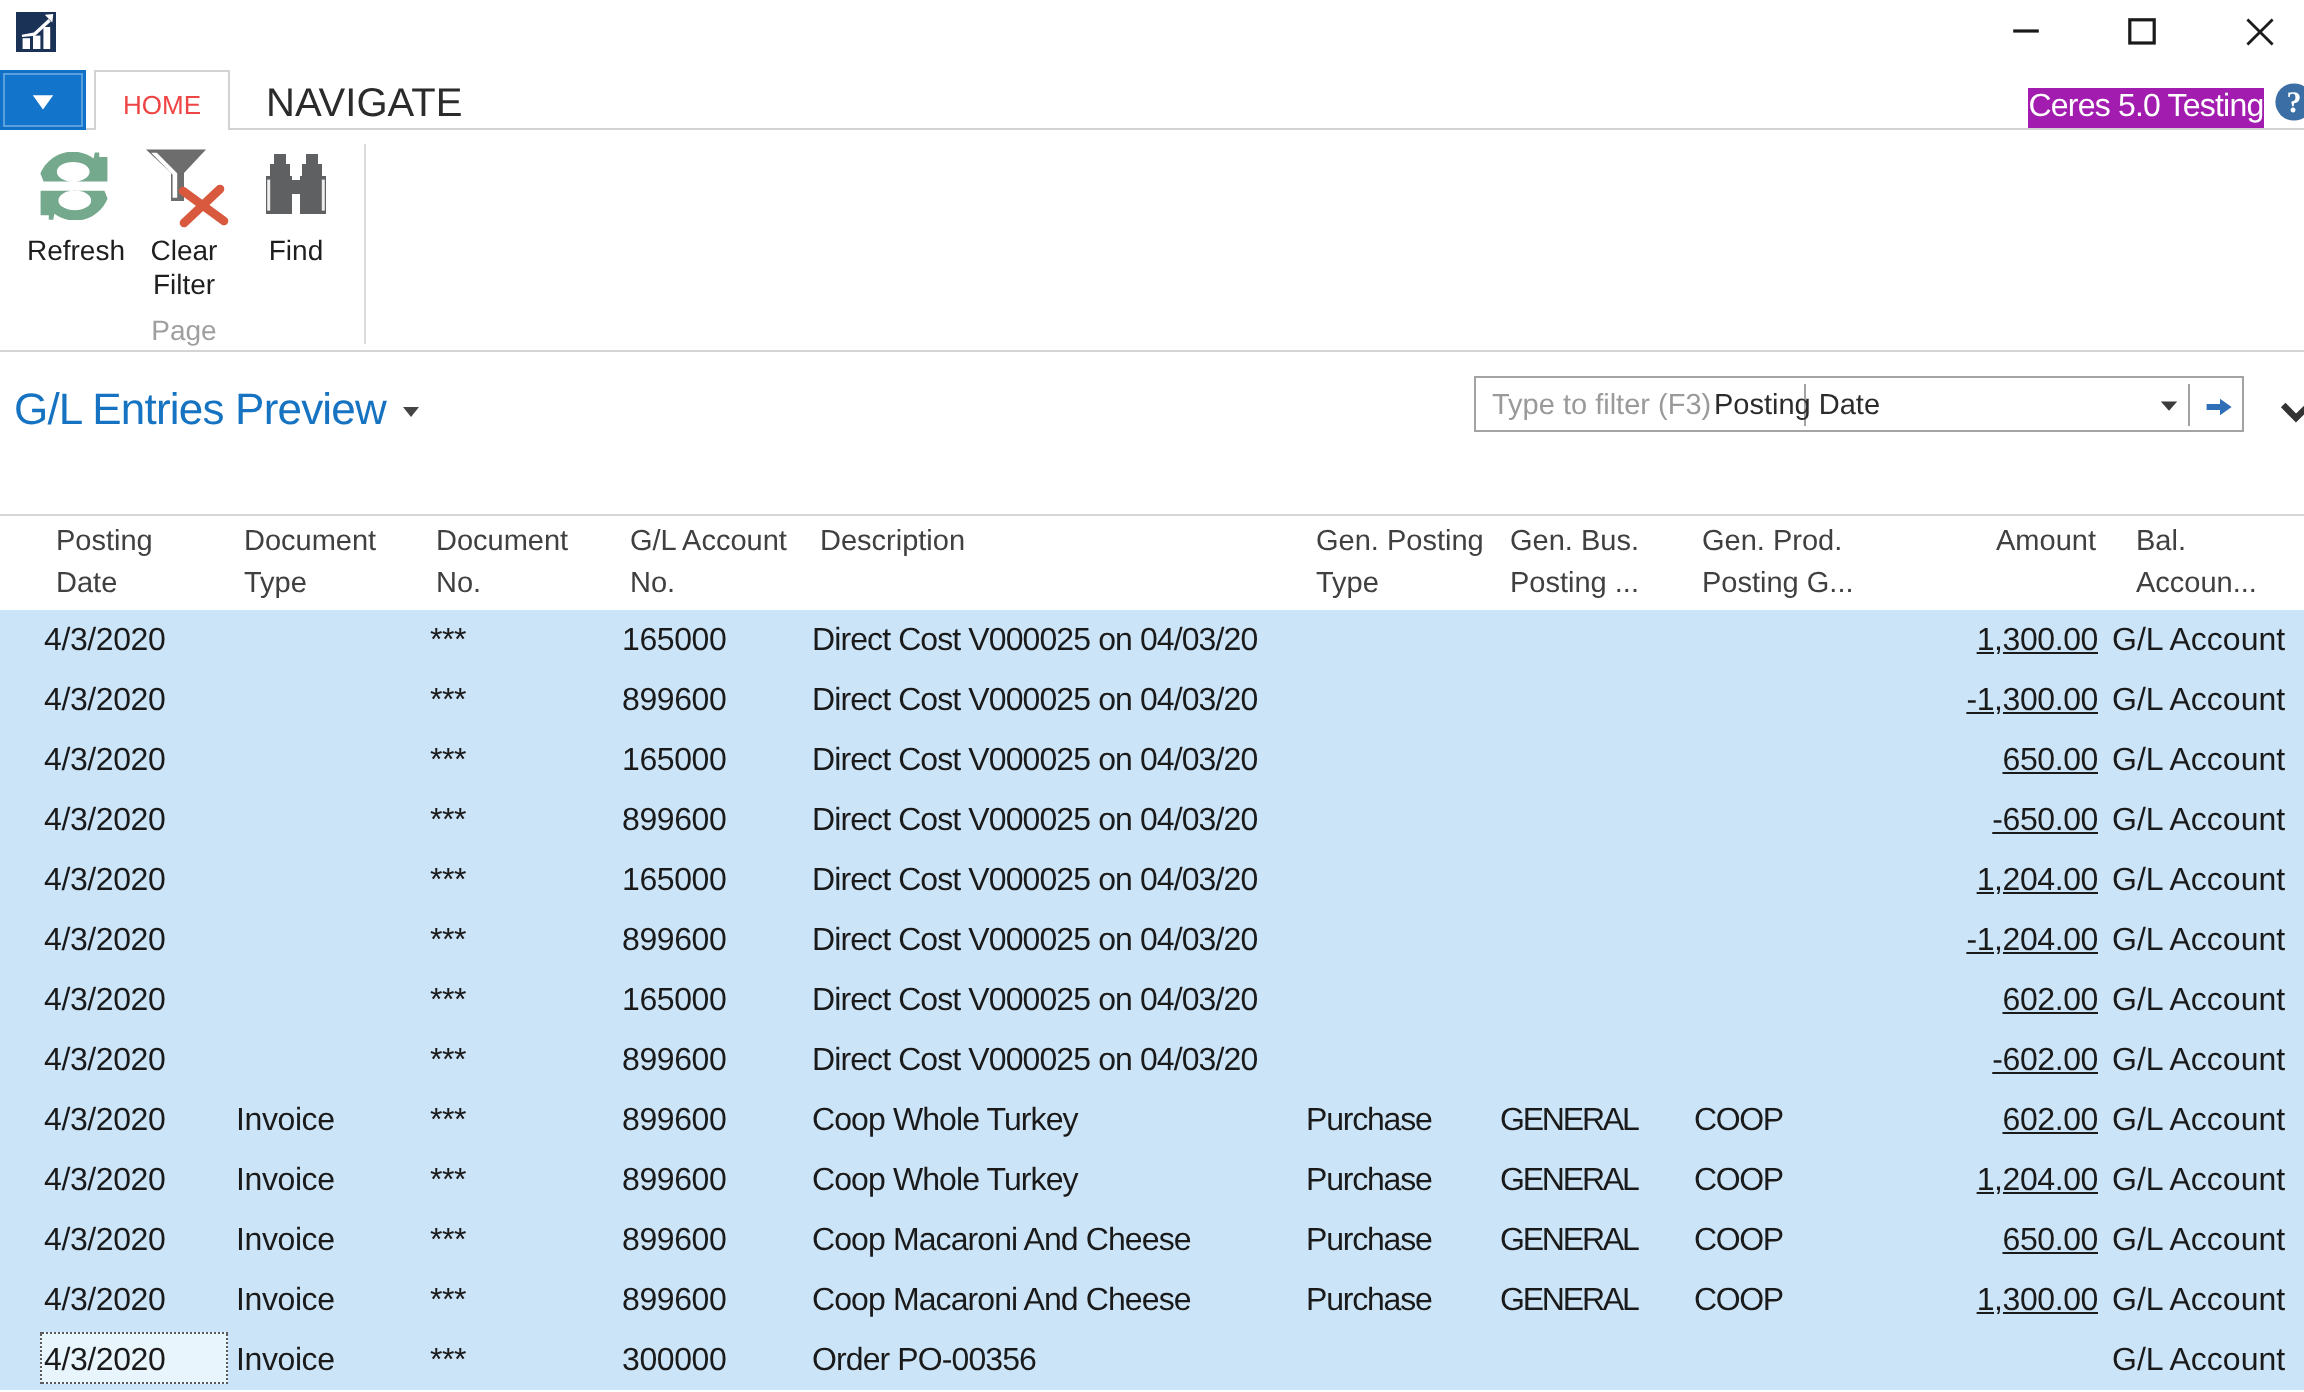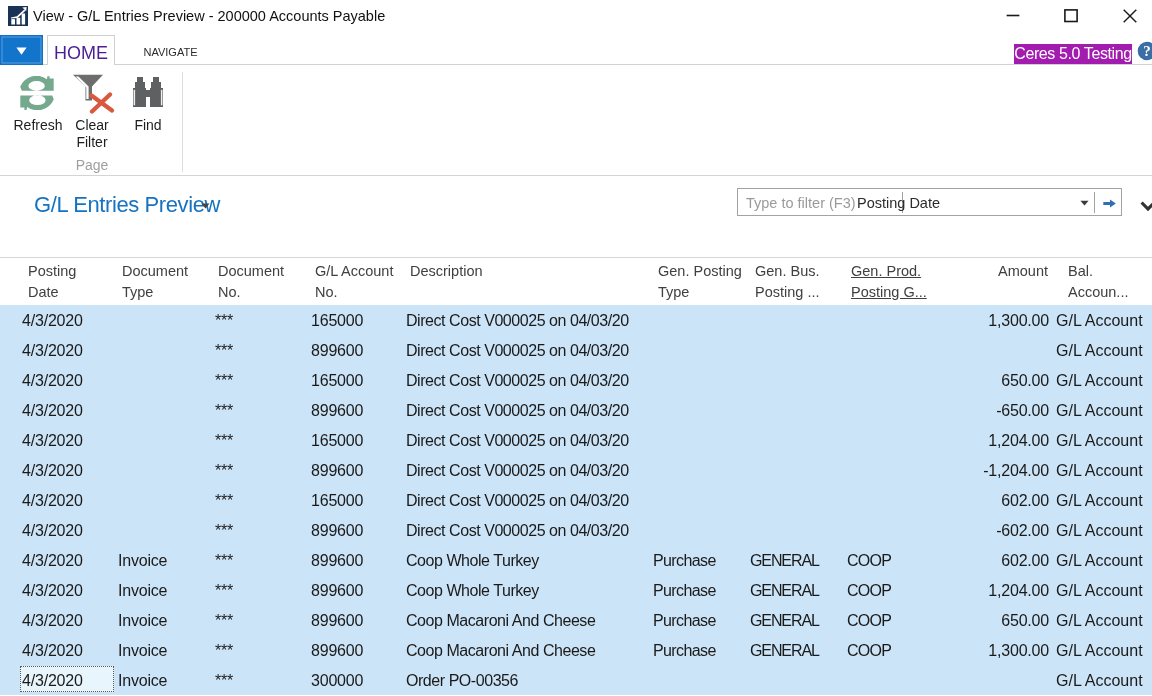--- a/index.html
+++ b/index.html
@@ -5,64 +5,63 @@
 * { margin:0; padding:0; box-sizing:border-box; }
 html,body { width:1152px; height:696px; background:#fff; font-family:"Liberation Sans",sans-serif; overflow:hidden; }
 #win { position:relative; width:1152px; height:696px; background:#fff; }
 .abs { position:absolute; white-space:nowrap; }
 
 #apptitle { left:33px; top:8px; font-size:14.5px; color:#111; letter-spacing:0px; }
 
 #appbtn { left:0px; top:35px; width:43px; height:30px; background:#1374cc; box-shadow: inset 0 0 0 1.5px #1171c9, inset 0 0 0 2.5px #5aa0dc; }
 #appbtn svg { position:absolute; left:14px; top:11px; }
 #tabline { left:0; top:64px; width:1152px; height:1px; background:#d2d2d2; }
-#hometab { left:47px; top:35px; width:68px; height:30px; background:#fff; border:1px solid #d2d2d2; border-bottom:none; text-align:center; line-height:34px; font-size:18px; color:#4c1d95; z-index:2; }
-#navtab { left:133px; top:35px; width:75px; height:30px; text-align:center; line-height:34px; font-size:11px; color:#2b2b2b; }
+#hometab { left:47px; top:35px; width:68px; height:30px; background:#fff; border:1px solid #d2d2d2; border-bottom:none; text-align:center; line-height:34px; font-size:13px; color:#ef4444; z-index:2; }
+#navtab { left:133px; top:35px; width:75px; height:30px; text-align:center; line-height:34px; font-size:20px; color:#2b2b2b; }
 #badge { left:1014px; top:44px; width:118px; height:20px; background:#a21caf; color:#fff; font-size:16px; letter-spacing:-0.4px; text-align:center; line-height:19px; z-index:3; }
 
 #ribbon { left:0; top:65px; width:1152px; height:111px; background:#fff; border-bottom:1px solid #d4d4d4; }
 .riblabel { font-size:14px; color:#1e1e1e; text-align:center; line-height:17px; }
 #pagegrp { left:62px; top:157px; width:60px; text-align:center; font-size:14px; color:#9f9f9f; }
 #ribsep { left:182px; top:72px; width:1px; height:100px; background:#dcdcdc; }
 
-#pagetitle { left:7px; top:192px; font-size:22px; letter-spacing:-0.4px; color:#1673c1;margin-left:27px; }
+#pagetitle { left:7px; top:192px; font-size:22px; letter-spacing:-0.4px; color:#1673c1; }
 #titlecaret { left:201px; top:203px; }
 #filterbox { left:737px; top:188px; width:385px; height:28px; border:1px solid #a3a3a3; background:#fff; }
 #ftext { left:746px; top:195px; font-size:14.5px; color:#9a9a9a; }
 #fsep1 { left:902px; top:192px; width:1px; height:21px; background:#a3a3a3; }
 #fcol { left:857px; top:195px; font-size:14.5px; color:#2b2b2b; }
 #fcaret { left:1080px; top:200px; }
 #fsep2 { left:1094px; top:192px; width:1px; height:21px; background:#a3a3a3; }
 #farrow { left:1100px; top:196px; }
 #chev { left:1140px; top:201px; }
 #nofilters { left:925px; width:200px; text-align:right; top:228px; font-size:15.5px; letter-spacing:-0.2px; color:#2b2b2b; }
 
 #gridtop { left:0; top:257px; width:1152px; height:1px; background:#d6d6d6; }
 .hdr { font-size:14.5px; color:#404040; line-height:20.5px; }
 #gridblue { left:0; top:305px; width:1152px; height:390px; background:#cce4f7; }
 .row { position:absolute; left:0; width:1152px; height:30px; z-index:2; }
 .c { position:absolute; top:0; height:30px; line-height:31px; font-size:16px; letter-spacing:-0.2px; color:#1a1a1a; white-space:nowrap; }
 .c1 { left:22px; } .c2 { left:118px; } .c3 { left:215px; } .c4 { left:311px; }
 .c5 { left:406px; letter-spacing:-0.45px; } .c6 { left:653px; letter-spacing:-0.6px; } .c7 { left:750px; letter-spacing:-1.1px; } .c8 { left:847px; letter-spacing:-0.7px; }
-.c9 { left:901px; width:148px; text-align:right; } .c10 { left:1056px; letter-spacing:0; }
+.c9 { left:901px; width:148px; text-align:right;text-decoration:underline; } .c10 { left:1056px; letter-spacing:0; }
 #focuscell { left:20px; top:666px; width:94px; height:26px; background:#e9f5fd; border:1px dotted #5a5a5a; z-index:1; }
 </style>
 </head>
 <body>
 <div id="win">
 
   <svg class="abs" style="left:8px; top:6px;" width="20" height="20" viewBox="0 0 20 20">
     <rect x="0" y="0" width="20" height="20" fill="#1b3257"></rect>
     <rect x="3.3" y="13.1" width="3.7" height="5.4" fill="#fff"></rect>
     <rect x="8.5" y="11.8" width="3.7" height="6.7" fill="#fff"></rect>
     <rect x="13.7" y="7.5" width="3.4" height="11" fill="#fff"></rect>
     <path d="M2.9 11.4 L8.9 10.3 L16.2 3.5 L17.4 4.7 L9.6 11.9 L3 12.5 Z" fill="#fff"></path>
     <path d="M14.4 1.4 L18.6 1.0 L18.2 5.2 Z" fill="#fff"></path>
   </svg>
-  <div class="abs" id="apptitle">View - G/L Entries Preview - 200000 Accounts Payable</div>
   <svg class="abs" style="left:1006px; top:14px;" width="14" height="3" viewBox="0 0 14 3">
     <line x1="0.6" y1="1.5" x2="13.4" y2="1.5" stroke="#1a1a1a" stroke-width="1.6"></line>
   </svg>
   <svg class="abs" style="left:1064px; top:9px;" width="14" height="14" viewBox="0 0 14 14">
     <rect x="0.9" y="0.9" width="12.2" height="11.6" fill="none" stroke="#1a1a1a" stroke-width="1.6"></rect>
   </svg>
   <svg class="abs" style="left:1123px; top:9px;" width="14" height="14" viewBox="0 0 14 14">
     <line x1="0.7" y1="0.7" x2="13.3" y2="13.3" stroke="#1a1a1a" stroke-width="1.4"></line>
     <line x1="13.3" y1="0.7" x2="0.7" y2="13.3" stroke="#1a1a1a" stroke-width="1.4"></line>
   </svg>
@@ -140,40 +139,41 @@
   </svg>
 
   <div class="abs" id="gridtop"></div>
   <div class="abs hdr" style="left:28px; top:261px;">Posting<br>Date</div>
   <div class="abs hdr" style="left:122px; top:261px;">Document<br>Type</div>
   <div class="abs hdr" style="left:218px; top:261px;">Document<br>No.</div>
   <div class="abs hdr" style="left:315px; top:261px;">G/L Account<br>No.</div>
   <div class="abs hdr" style="left:410px; top:261px;">Description</div>
   <div class="abs hdr" style="left:658px; top:261px;">Gen. Posting<br>Type</div>
   <div class="abs hdr" style="left:755px; top:261px;">Gen. Bus.<br>Posting ...</div>
-  <div class="abs hdr" style="left:851px; top:261px;text-decoration:underline;">Gen. Prod.<br>Posting G...</div>
+  <div class="abs hdr" style="left:851px; top:261px;">Gen. Prod.<br>Posting G...</div>
   <div class="abs hdr" style="left:900px; top:261px; width:148px; text-align:right;">Amount</div>
   <div class="abs hdr" style="left:1068px; top:261px;">Bal.<br>Accoun...</div>
 
   <div class="abs" id="gridblue"></div>
   <div class="abs" id="focuscell"></div>
   <div id="rows">
   <div class="row" style="top:305px">
         <div class="c c1">4/3/2020</div>
         <div class="c c3">***</div>
         <div class="c c4">165000</div>
         <div class="c c5">Direct Cost V000025 on 04/03/20</div>
         <div class="c c9">1,300.00</div>
         <div class="c c10">G/L Account</div>
       </div>
   <div class="row" style="top:335px">
         <div class="c c1">4/3/2020</div>
         <div class="c c3">***</div>
         <div class="c c4">899600</div>
         <div class="c c5">Direct Cost V000025 on 04/03/20</div>
+        <div class="c c9">-1,300.00</div>
         <div class="c c10">G/L Account</div>
       </div>
   <div class="row" style="top:365px">
         <div class="c c1">4/3/2020</div>
         <div class="c c3">***</div>
         <div class="c c4">165000</div>
         <div class="c c5">Direct Cost V000025 on 04/03/20</div>
         <div class="c c9">650.00</div>
         <div class="c c10">G/L Account</div>
       </div>

